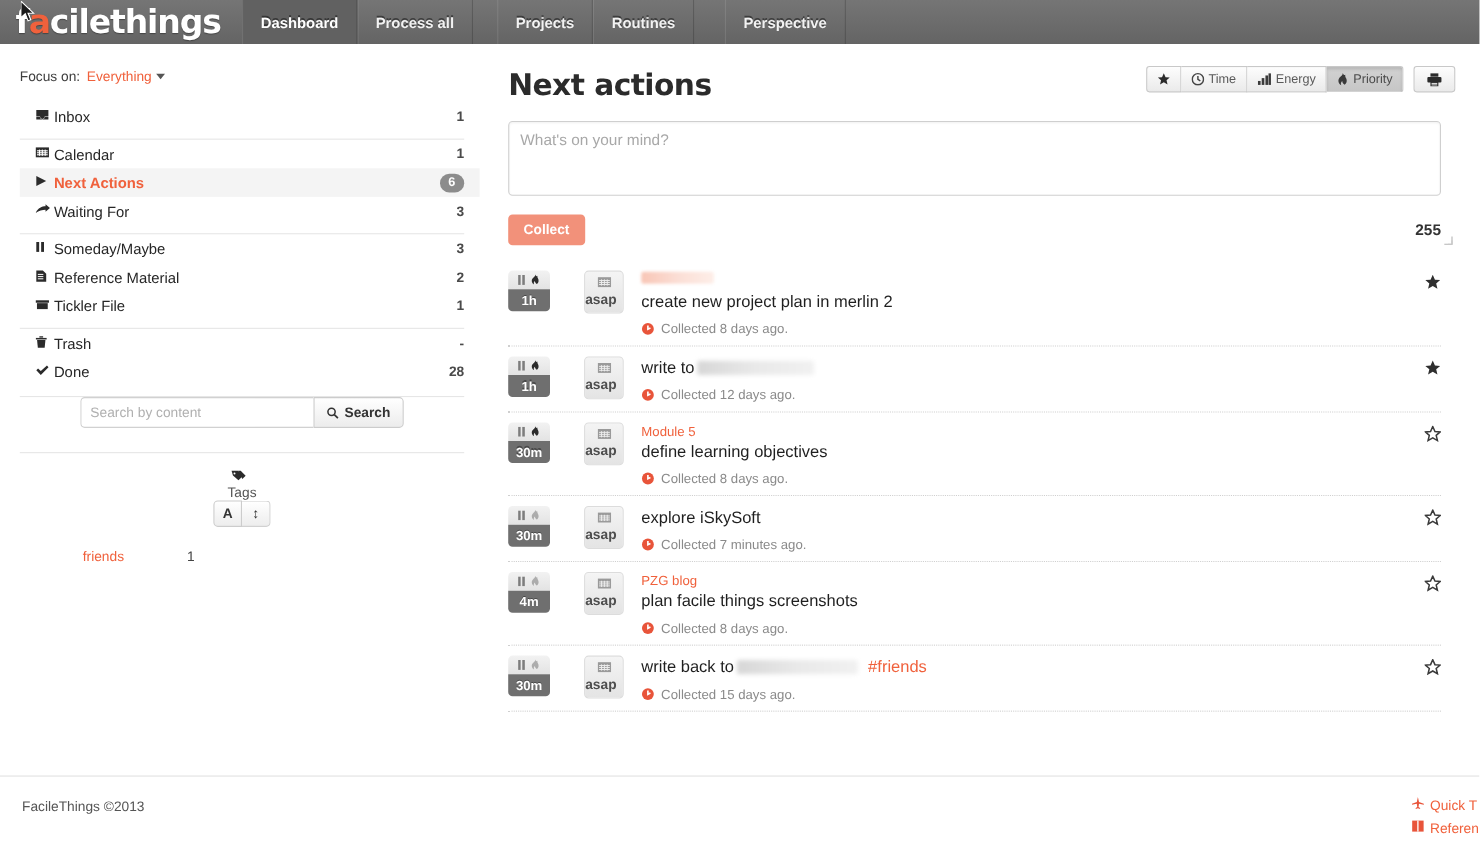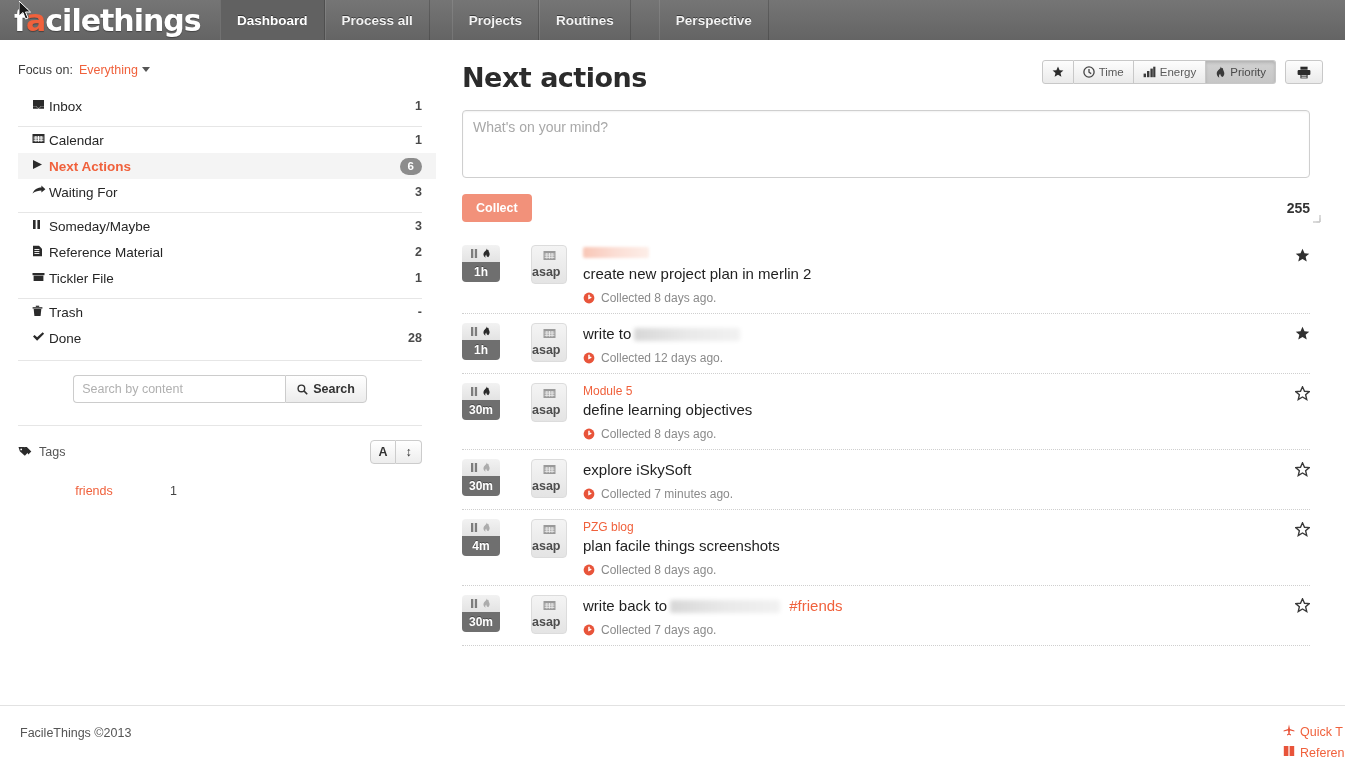--- a/index.html
+++ b/index.html
@@ -74,37 +74,37 @@
   .srow.active .txt { color: #f0613c; font-weight: bold; }
   .srow.active .ico { color: #3a3a3a; }
   .badge-cnt {
     background: #8c8c8c; color: #fff; border-radius: 9px;
     font-size: 11.5px; font-weight: bold; padding: 2px 8px; line-height: 13px;
   }
 
   .sidebar-divider { border-top: 1px solid #e6e6e6; margin: 9px 0 0 0; }
 
   
-  .searchbox { display: flex; justify-content: center; margin: 14px 0 0 0; }
+  .searchbox { display: flex; justify-content: center; margin: 0 0 0 0; }
   .searchbox input {
     width: 212px; height: 28px; border: 1px solid #ccc; border-right: none;
     border-radius: 4px 0 0 4px; padding: 0 8px; font-size: 12.5px;
     color: #444; font-family: "Liberation Sans", sans-serif; outline: none;
   }
   .searchbox input::placeholder { color: #b0b0b0; }
   .searchbox .sbtn {
     height: 28px; border: 1px solid #ccc; border-radius: 0 4px 4px 0;
     background: linear-gradient(to bottom,#fff 0%,#ececec 100%);
     display: flex; align-items: center; gap: 5px; padding: 0 11px;
     font-size: 12.5px; font-weight: bold; color: #333; cursor: pointer;
   }
 
   .tags-row {
     display: flex; align-items: center; margin: 22px 0 0 0;
-    border-top: 1px solid #e6e6e6; padding-top: 14px;
+    border-top: 1px solid #e6e6e6; padding-top: 14px; flex-direction: column;
   }
   .tags-row .tg-ico { font-size: 13px; color: #333; margin-right: 7px; }
   .tags-row .tg-lbl { font-size: 12.5px; color: #555; flex: 1; }
   .btn-group { display: flex; }
   .btn-group .gb {
     width: 26px; height: 24px; border: 1px solid #ccc;
     background: linear-gradient(to bottom,#fff 0%,#ededed 100%);
     font-size: 12.5px; font-weight: bold; color: #333;
     display: flex; align-items: center; justify-content: center; cursor: pointer;
   }
@@ -696,21 +696,21 @@
             </svg>
           <span class="lbl">asap</span>
         </div>
         <div class="task-body">
           <div class="ttitle"><span>write back to</span><span class="redact w2"></span><span class="hashtag">#friends</span></div>
           <div class="meta">
             <svg width="12" height="12" viewBox="0 0 12 12">
                 <circle cx="6" cy="6" r="5.4" fill="#e8543a"></circle>
                 <path d="M6 2.8v3.4l2.3-1.1" fill="none" stroke="#fff" stroke-width="1.5"></path>
               </svg>
-            <span>Collected 7 days ago.</span>
+            <span>Collected 15 days ago.</span>
           </div>
         </div>
         <div class="star off">
           <svg width="15" height="15" viewBox="0 0 12 12">
               <polygon points="6,0.6 7.6,4.2 11.4,4.5 8.5,7 9.4,10.8 6,8.8 2.6,10.8 3.5,7 0.6,4.5 4.4,4.2" fill="none" stroke="#3a3a3a" stroke-width="1.1"></polygon>
             </svg>
         </div>
       </div>
 
     </div>

